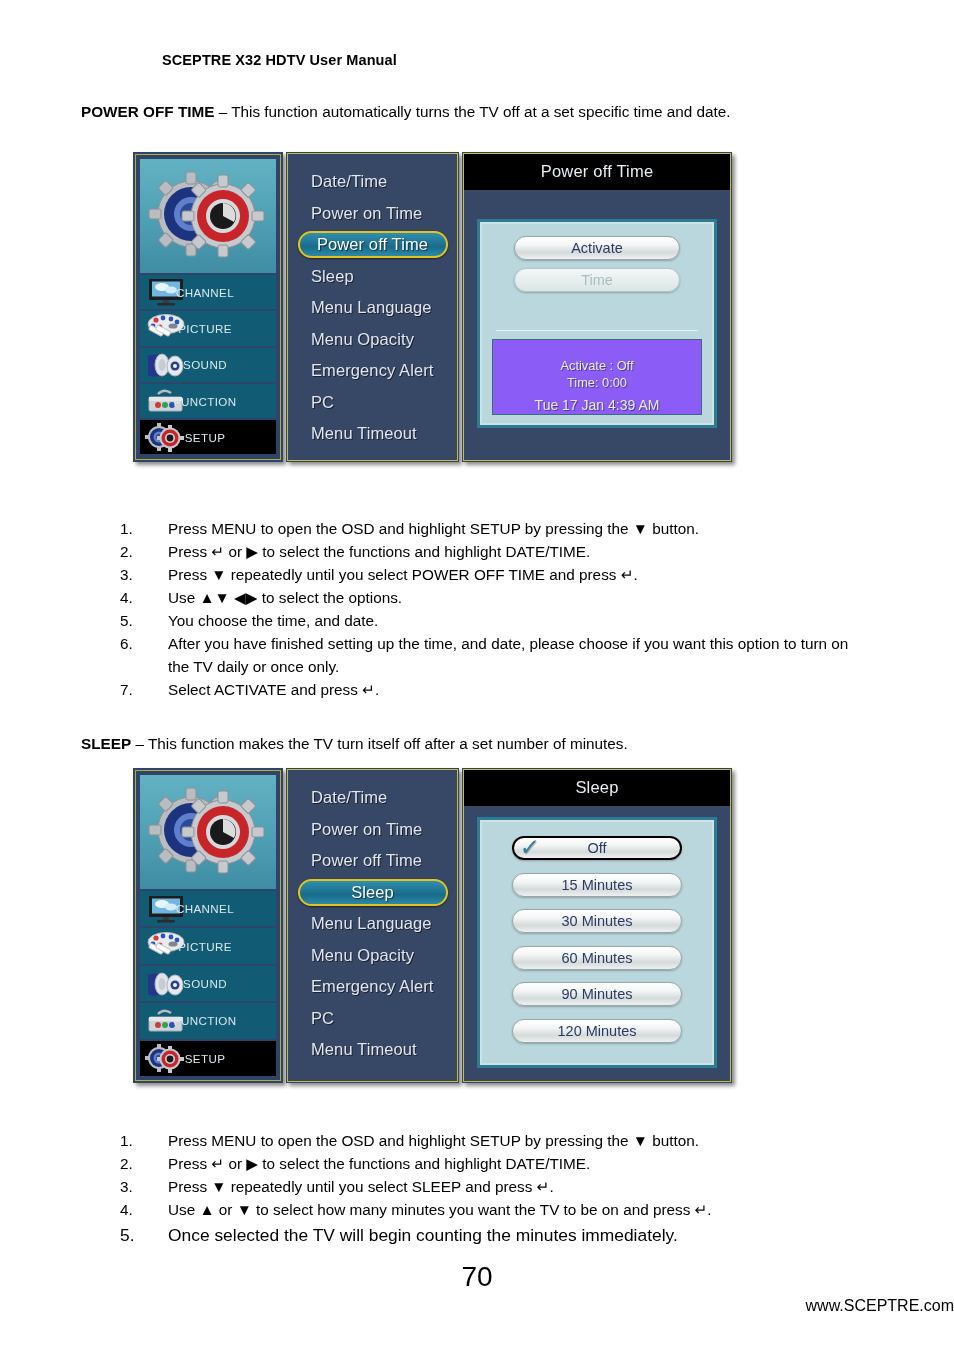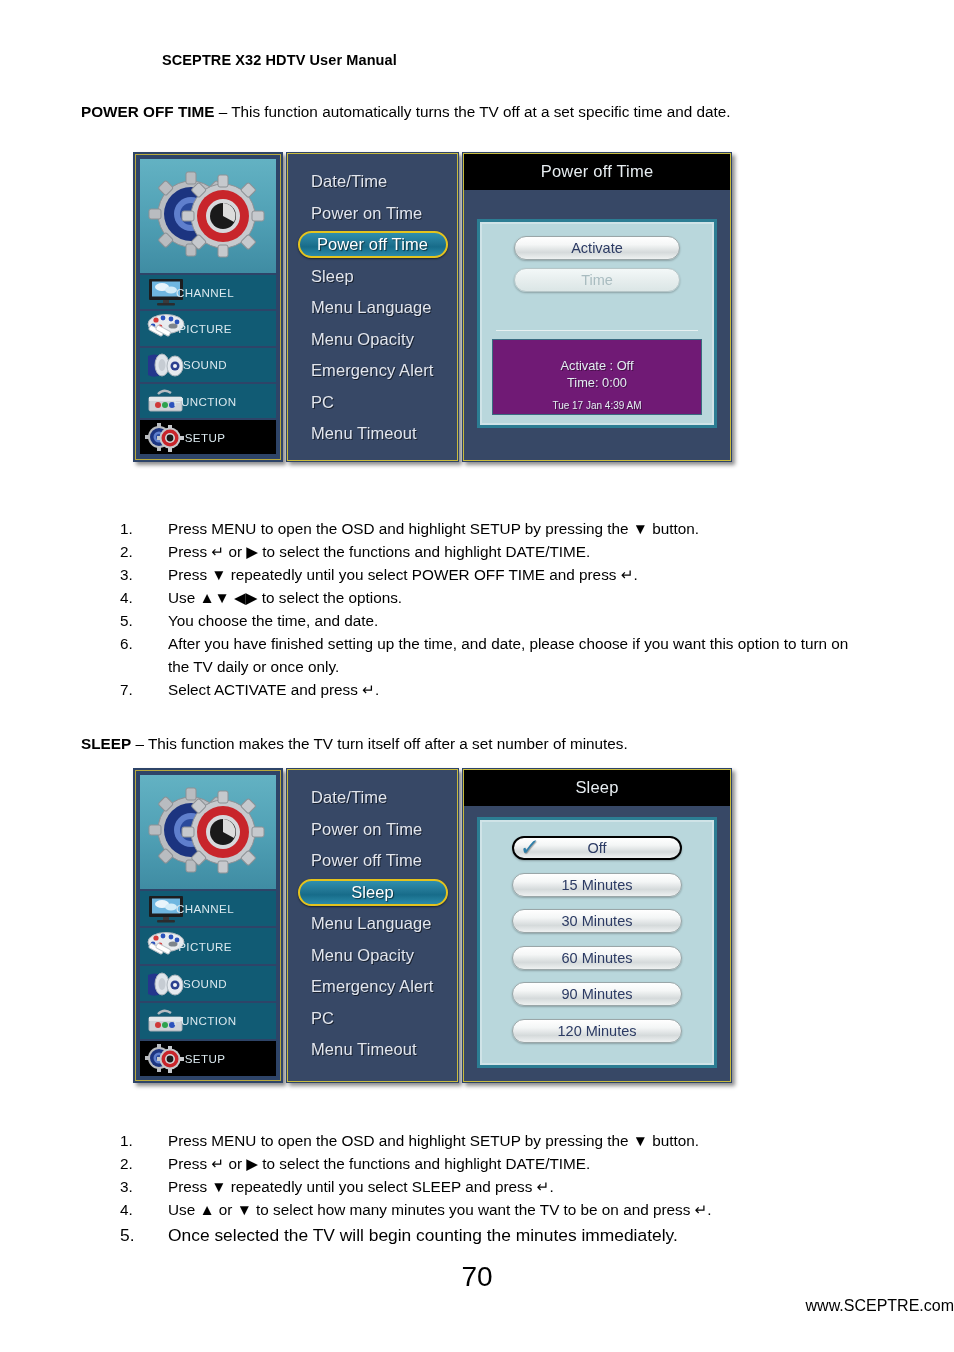--- a/index.html
+++ b/index.html
@@ -185,31 +185,31 @@
     font-weight:bold;
     text-shadow: 1px 1px 1px rgba(0,0,0,.35);
     font-family:"DejaVu Sans", sans-serif;
     transform: skewX(-6deg);
   }
 
   .pwr-buttons { padding:4px 22px 0 22px; }
   .pwr-buttons .osd-btn { margin-bottom:8px; }
   .divider { height:1px; background:#e6f0f1; margin:30px 4px 8px 4px; }
   .info-box {
-    background:#701a75;
+    background:#8b5cf6;
     flex:1;
     display:flex; flex-direction:column; align-items:center;
     padding-top:17px;
     border:1px solid #3a6b80;
   }
   .info-box .ln {
     color:#e4eef2; font-size:12.8px; line-height:17px;
     text-shadow:1px 1px 0 rgba(0,0,0,.4);
   }
-  .info-box .ln.spaced { margin-top:6px; font-size:10px; }
+  .info-box .ln.spaced { margin-top:6px; font-size:14px; }
 
   .sleep-list { padding:6px 20px 0 20px; display:flex; flex-direction:column; }
   .sleep-list .osd-btn { margin-bottom:12.5px; }
 
   
   .gear-art { position:absolute; left:50%; top:50%; transform:translate(-50%,-50%); }
 </style>
 </head>
 <body>
 

